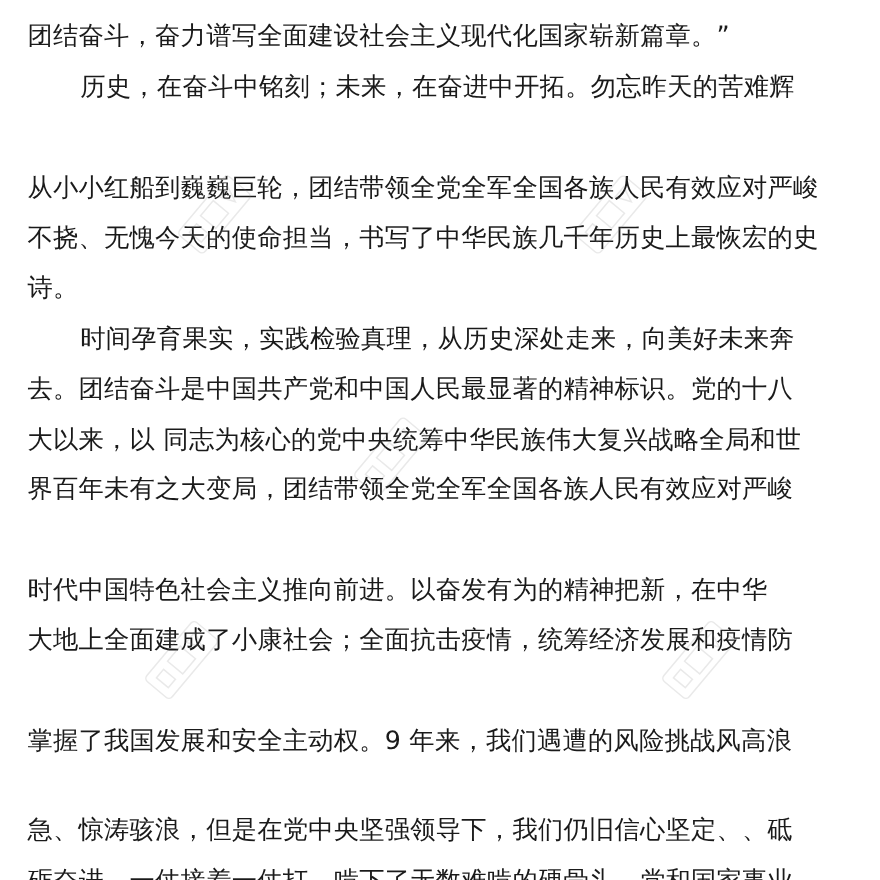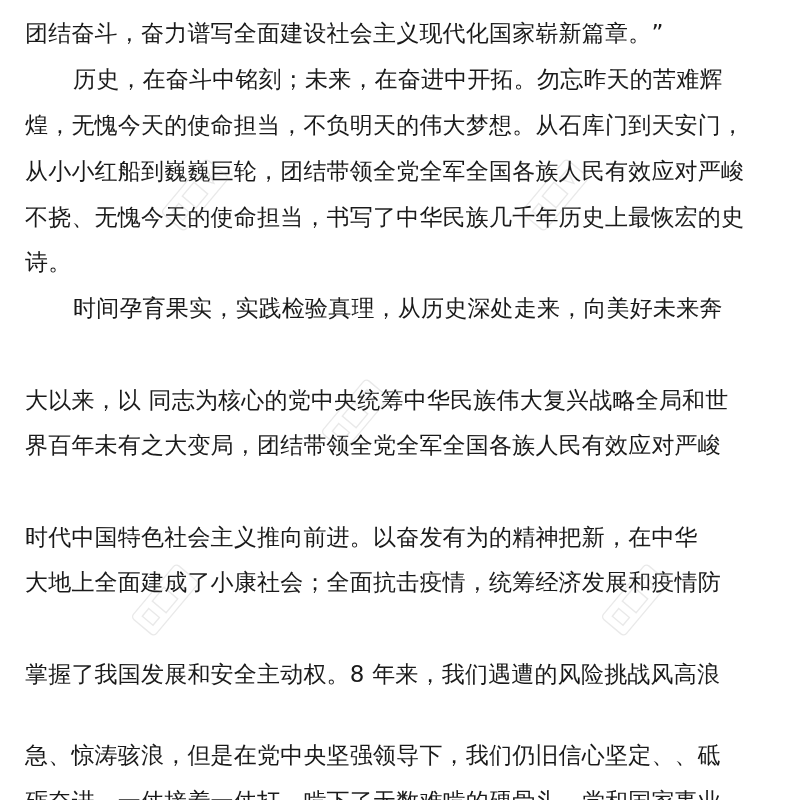--- a/index.html
+++ b/index.html
@@ -43,30 +43,30 @@
     pointer-events: none;
     opacity: 0.18;
   }
 </style>
 </head>
 <body>
 
 <div class="page">
   <div class="line" style="top:13px">团结奋斗，奋力谱写全面建设社会主义现代化国家崭新篇章。”</div>
   <div class="line indent" style="top:59px">历史，在奋斗中铭刻；未来，在奋进中开拓。勿忘昨天的苦难辉</div>
-  <div class="line" style="top:105px">煌，无愧今天的使命担当，不负明天的伟大梦想。从石库门到天安门，</div>
   <div class="line" style="top:151px">从小小红船到巍巍巨轮，团结带领全党全军全国各族人民有效应对严峻</div>
   <div class="line" style="top:197px">不挠、无愧今天的使命担当，书写了中华民族几千年历史上最恢宏的史</div>
   <div class="line" style="top:242px">诗。</div>
   <div class="line indent" style="top:288px">时间孕育果实，实践检验真理，从历史深处走来，向美好未来奔</div>
+  <div class="line" style="top:334px">去。团结奋斗是中国共产党和中国人民最显著的精神标识。党的十八</div>
   <div class="line" style="top:380px">大以来，以 同志为核心的党中央统筹中华民族伟大复兴战略全局和世</div>
   <div class="line" style="top:425px">界百年未有之大变局，团结带领全党全军全国各族人民有效应对严峻</div>
   <div class="line" style="top:517px">时代中国特色社会主义推向前进。以奋发有为的精神把新，在中华</div>
   <div class="line" style="top:562px">大地上全面建成了小康社会；全面抗击疫情，统筹经济发展和疫情防</div>
-  <div class="line" style="top:654px">掌握了我国发展和安全主动权。8 年来，我们遇遭的风险挑战风高浪</div>
+  <div class="line" style="top:654px">掌握了我国发展和安全主动权。9 年来，我们遇遭的风险挑战风高浪</div>
   <div class="line" style="top:735px">急、惊涛骇浪，但是在党中央坚强领导下，我们仍旧信心坚定、、砥</div>
   <div class="line" style="top:781px">砺奋进，一仗接着一仗打，啃下了无数难啃的硬骨头，党和国家事业</div>
 
   <svg class="watermark" style="left:150px;top:140px" viewBox="0 0 90 110">
     <g transform="rotate(-50 45 55)" fill="none" stroke="#888" stroke-width="1.4">
       <rect x="10" y="40" width="70" height="30" rx="4"></rect>
       <path d="M18 48 h10 v14 h-10 z M36 46 h18 v18 h-18 z M60 48 l12 0 l-6 14 z"></path>
     </g>
   </svg>
   <svg class="watermark" style="left:510px;top:140px" viewBox="0 0 90 110">

